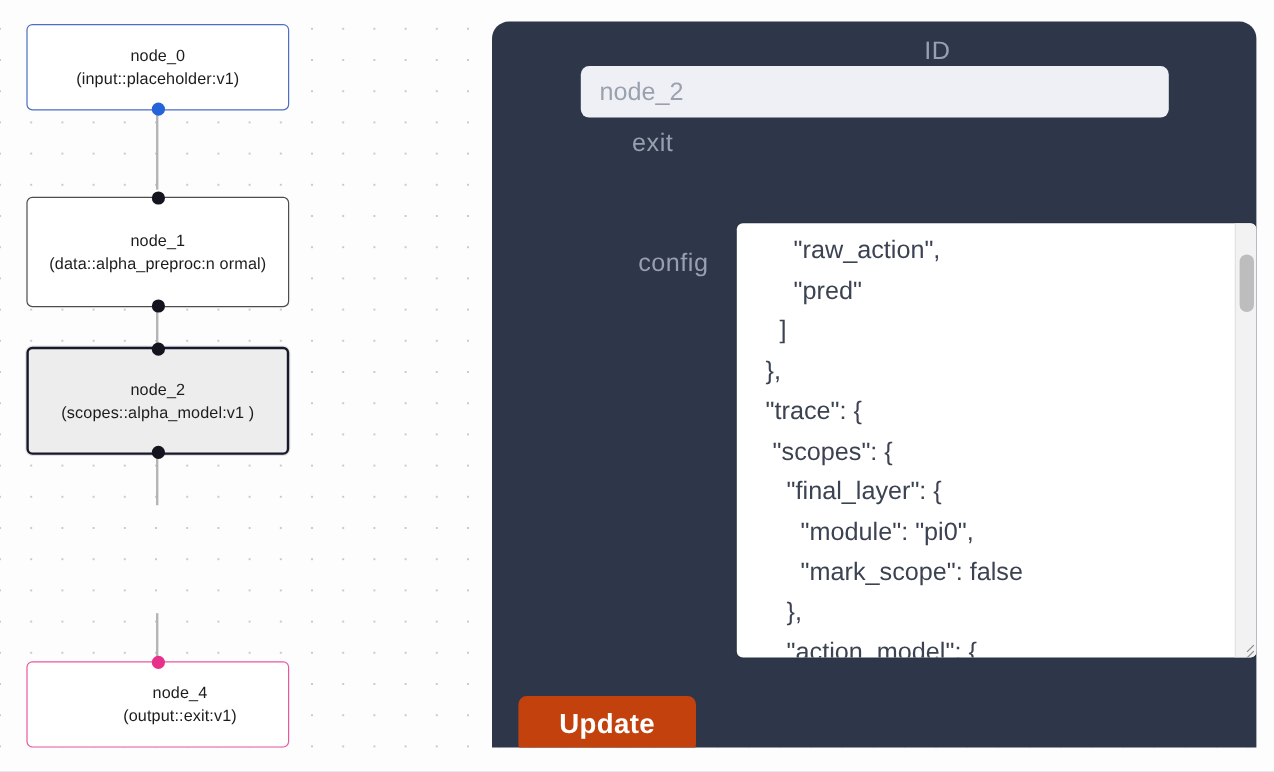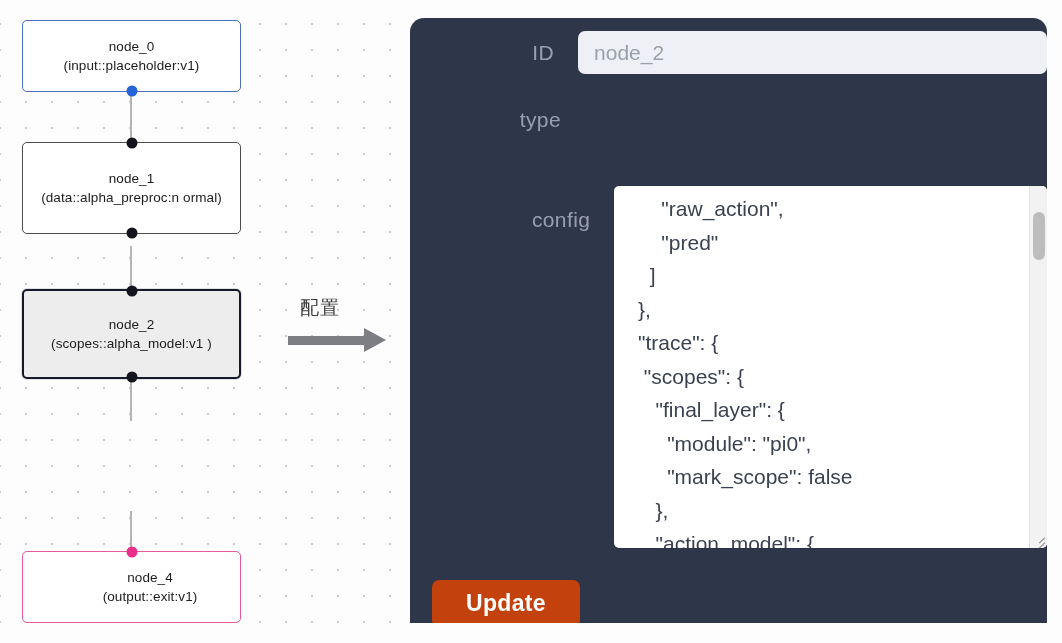--- a/index.html
+++ b/index.html
@@ -135,21 +135,21 @@
     width: 490px;
     height: 43px;
     background: #eef0f5;
     border: none;
     border-radius: 7px;
     color: #9aa1ad;
     font-size: 21px;
     padding: 0 16px;
     font-family: "Liberation Sans", "DejaVu Sans", sans-serif;
   }
-  #row-id   { top: 13px; }
+  #row-id   { top: 13px; flex-direction: column; }
   #row-type { top: 90px; }
 
   #row-config {
     position: absolute;
     top: 168px;
     left: 0;
     display: flex;
     align-items: flex-start;
     width: 100%;
   }
@@ -235,21 +235,21 @@
     <div class="edge" style="top:246px;height:45px;"></div>
     <div class="edge" style="top:377px;height:44px;"></div>
     <div class="edge" style="top:511px;height:40px;"></div>
 
     <div class="node is-input" style="left:22px; top:20px; width:219px; height:72px;">
       <span class="n-title">node_0</span>
       <span class="n-sub">(input::placeholder:v1)</span>
       <div class="handle bot blue"></div>
     </div>
 
-    <div class="node" style="left:22px; top:142px; width:219px; height:92px;">
+    <div class="node" style="left:22px; top:164px; width:219px; height:92px;">
       <span class="n-title">node_1</span>
       <span class="n-sub">(data::alpha_preproc:n
 ormal)</span>
       <div class="handle top"></div>
       <div class="handle bot"></div>
     </div>
 
     <div class="node is-selected" style="left:22px; top:289px; width:219px; height:90px;">
       <span class="n-title">node_2</span>
       <span class="n-sub">(scopes::alpha_model:v1
@@ -259,35 +259,30 @@
     </div>
 
 
     <div class="node is-output" style="left:22px; top:551px; width:219px; height:72px;padding-left:46px;">
       <span class="n-title">node_4</span>
       <span class="n-sub">(output::exit:v1)</span>
       <div class="handle top pink"></div>
     </div>
   </div>
 
-  <div id="arrow-group">
-    <div id="arrow-label">配置</div>
-    <div id="arrow-shaft"></div>
-    <div id="arrow-head"></div>
-  </div>
 
   <div id="panel">
 
     <div class="field-row" id="row-id">
       <div class="field-label">ID</div>
       <input class="field-input" id="id-input" type="text" readonly="" value="node_2" style="">
     </div>
 
     <div class="field-row" id="row-type">
-      <div class="field-label">type</div>
+      <div class="field-label">exit</div>
     </div>
 
     <div id="row-config">
       <div class="field-label">config</div>
       <div id="config-wrap">
         <pre id="config-text">      "raw_action",
       "pred"
     ]
   },
   "trace": {

